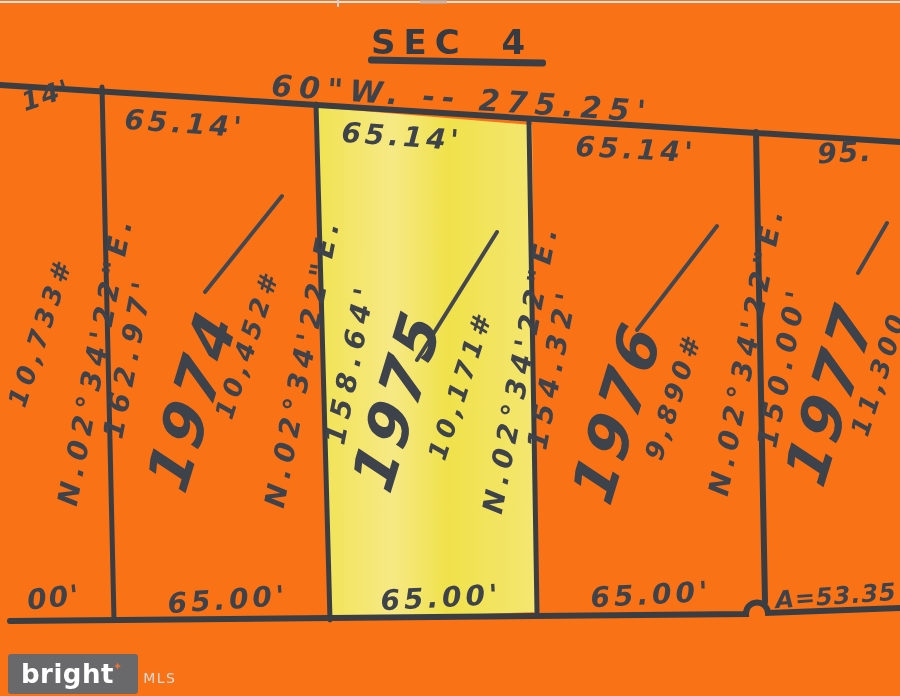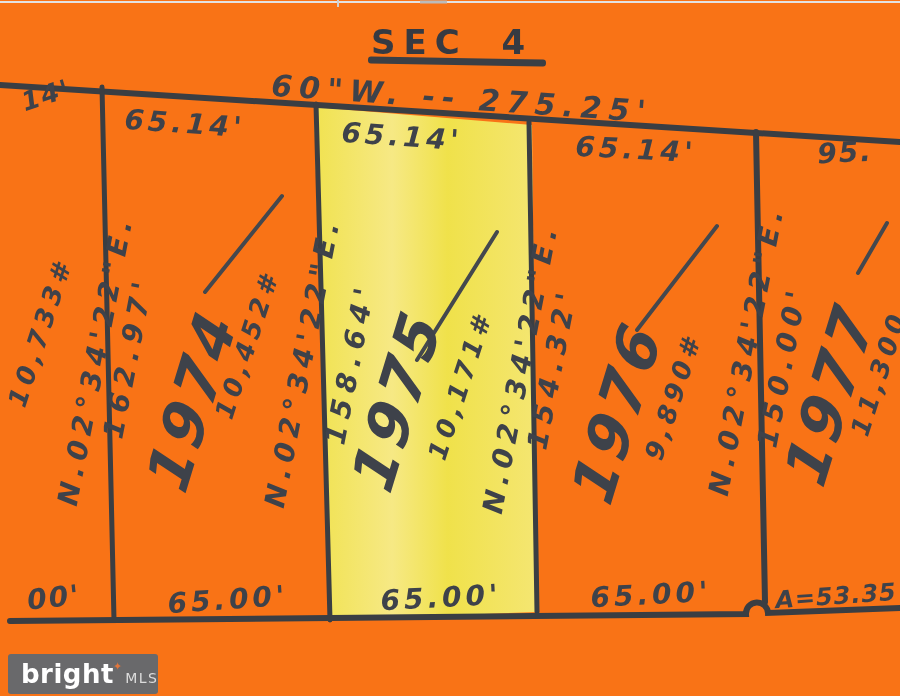--- a/index.html
+++ b/index.html
@@ -3,25 +3,25 @@
 <meta charset="utf-8">
 <style>
   html,body{margin:0;padding:0;background:#fff;}
   .plat{position:relative;width:900px;height:696px;background:#f97316;overflow:hidden;
         font-family:"DejaVu Sans",sans-serif;}
   .plat svg{position:absolute;left:0;top:0;}
   .hw{position:absolute;white-space:nowrap;color:#3e424a;font-style:italic;font-weight:bold;
       line-height:1;transform:translate(-50%,-50%) rotate(var(--r,0deg)) skewX(var(--k,0deg));}
   .print{font-style:normal;color:#363a42;}
   .uline{position:absolute;background:#3b3f45;border-radius:3px;}
-  .brightmls{position:absolute;left:8px;top:654px;width:150px;height:40px;background:#69696b;
+  .brightmls{position:absolute;left:8px;top:654px;width:130px;height:40px;background:#69696b;
              border-radius:3px;display:flex;align-items:baseline;padding-left:13px;box-sizing:border-box;}
   .b-brand{color:#ffffff;font-size:26px;font-weight:600;letter-spacing:.5px;line-height:40px;}
   .b-spark{color:#e0763c;font-size:11px;position:relative;top:-13px;left:-1px;}
-  .b-org{color:#dcdcdc;font-size:14px;letter-spacing:1.5px;margin-left:2px;font-weight:400;}
+  .b-org{color:#dcdcdc;font-size:14px;letter-spacing:1.5px;margin-left:20px;font-weight:400;}
 </style>
 </head>
 <body>
 
 <div class="plat">
 
   <svg width="900" height="696" viewBox="0 0 900 696">
     <defs>
       <linearGradient id="hl" x1="0" y1="0" x2="1" y2="0">
         <stop offset="0" stop-color="#f0ec55"></stop>

